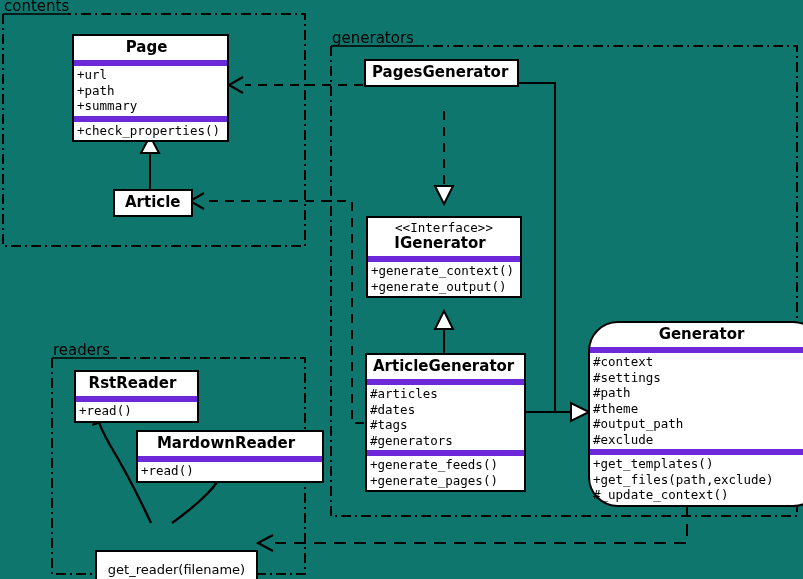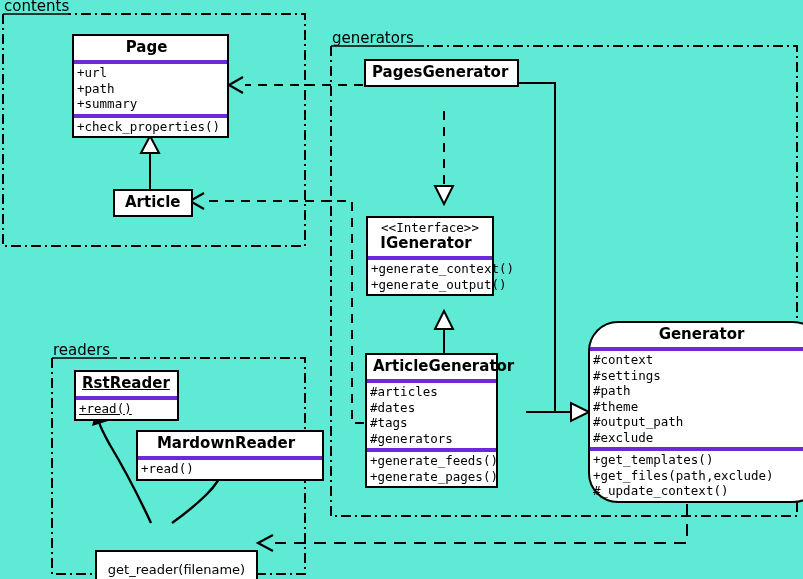--- a/index.html
+++ b/index.html
@@ -4,21 +4,21 @@
 <style>
   html, body {
     margin: 0;
     padding: 0;
     background: #ffffff;
   }
   #canvas {
     position: relative;
     width: 803px;
     height: 579px;
-    background: #5eead4;
+    background: #0f766e;
     font-family: "DejaVu Sans", sans-serif;
     overflow: hidden;
   }
   svg.layer {
     position: absolute;
     left: 0;
     top: 0;
     width: 803px;
     height: 579px;
     pointer-events: none;
@@ -52,21 +52,21 @@
   }
   .cls .stereo {
     text-align: center;
     font-weight: normal;
     font-family: "DejaVu Sans Mono", monospace;
     font-size: 12.5px;
     line-height: 15px;
     padding-top: 2px;
   }
   .cls .compartment {
-    border-top: 4px solid #6d28d9;
+    border-top: 6px solid #6d28d9;
     padding: 1px 3px 2px 3px;
     font-family: "DejaVu Sans Mono", monospace;
     font-size: 12.5px;
     line-height: 15.5px;
     white-space: nowrap;
   }
   .cls .compartment div { white-space: nowrap; }
   .cls.simple .name { padding: 3px 10px 4px 10px; }
   .plainbox {
     position: absolute;
@@ -144,30 +144,30 @@
   </div>
 
   <div class="cls simple" style="left:113px; top:189px;">
     <div class="name">Article</div>
   </div>
 
   <div class="cls" style="left:364px; top:59px; width:155px;">
     <div class="name">PagesGenerator</div>
   </div>
 
-  <div class="cls" style="left:366px; top:216px; width:128px;">
+  <div class="cls" style="left:366px; top:216px; width:156px;">
     <div class="stereo">&lt;&lt;Interface&gt;&gt;</div>
     <div class="name" style="padding-top:0;">IGenerator</div>
     <div class="compartment">
       <div>+generate_context()</div>
       <div>+generate_output()</div>
     </div>
   </div>
 
-  <div class="cls" style="left:365px; top:353px; width:133px;">
+  <div class="cls" style="left:365px; top:353px; width:161px;">
     <div class="name">ArticleGenerator</div>
     <div class="compartment">
       <div>#articles</div>
       <div>#dates</div>
       <div>#tags</div>
       <div>#generators</div>
     </div>
     <div class="compartment">
       <div>+generate_feeds()</div>
       <div>+generate_pages()</div>
@@ -184,21 +184,21 @@
       <div>#output_path</div>
       <div>#exclude</div>
     </div>
     <div class="compartment">
       <div>+get_templates()</div>
       <div>+get_files(path,exclude)</div>
       <div>#_update_context()</div>
     </div>
   </div>
 
-  <div class="cls" style="left:74px; top:370px; width:105px;text-decoration:underline;">
+  <div class="cls" style="left:74px; top:370px; width:125px;">
     <div class="name">RstReader</div>
     <div class="compartment">
       <div>+read()</div>
     </div>
   </div>
 
   <div class="cls" style="left:136px; top:430px; width:188px;">
     <div class="name">MardownReader</div>
     <div class="compartment">
       <div>+read()</div>

